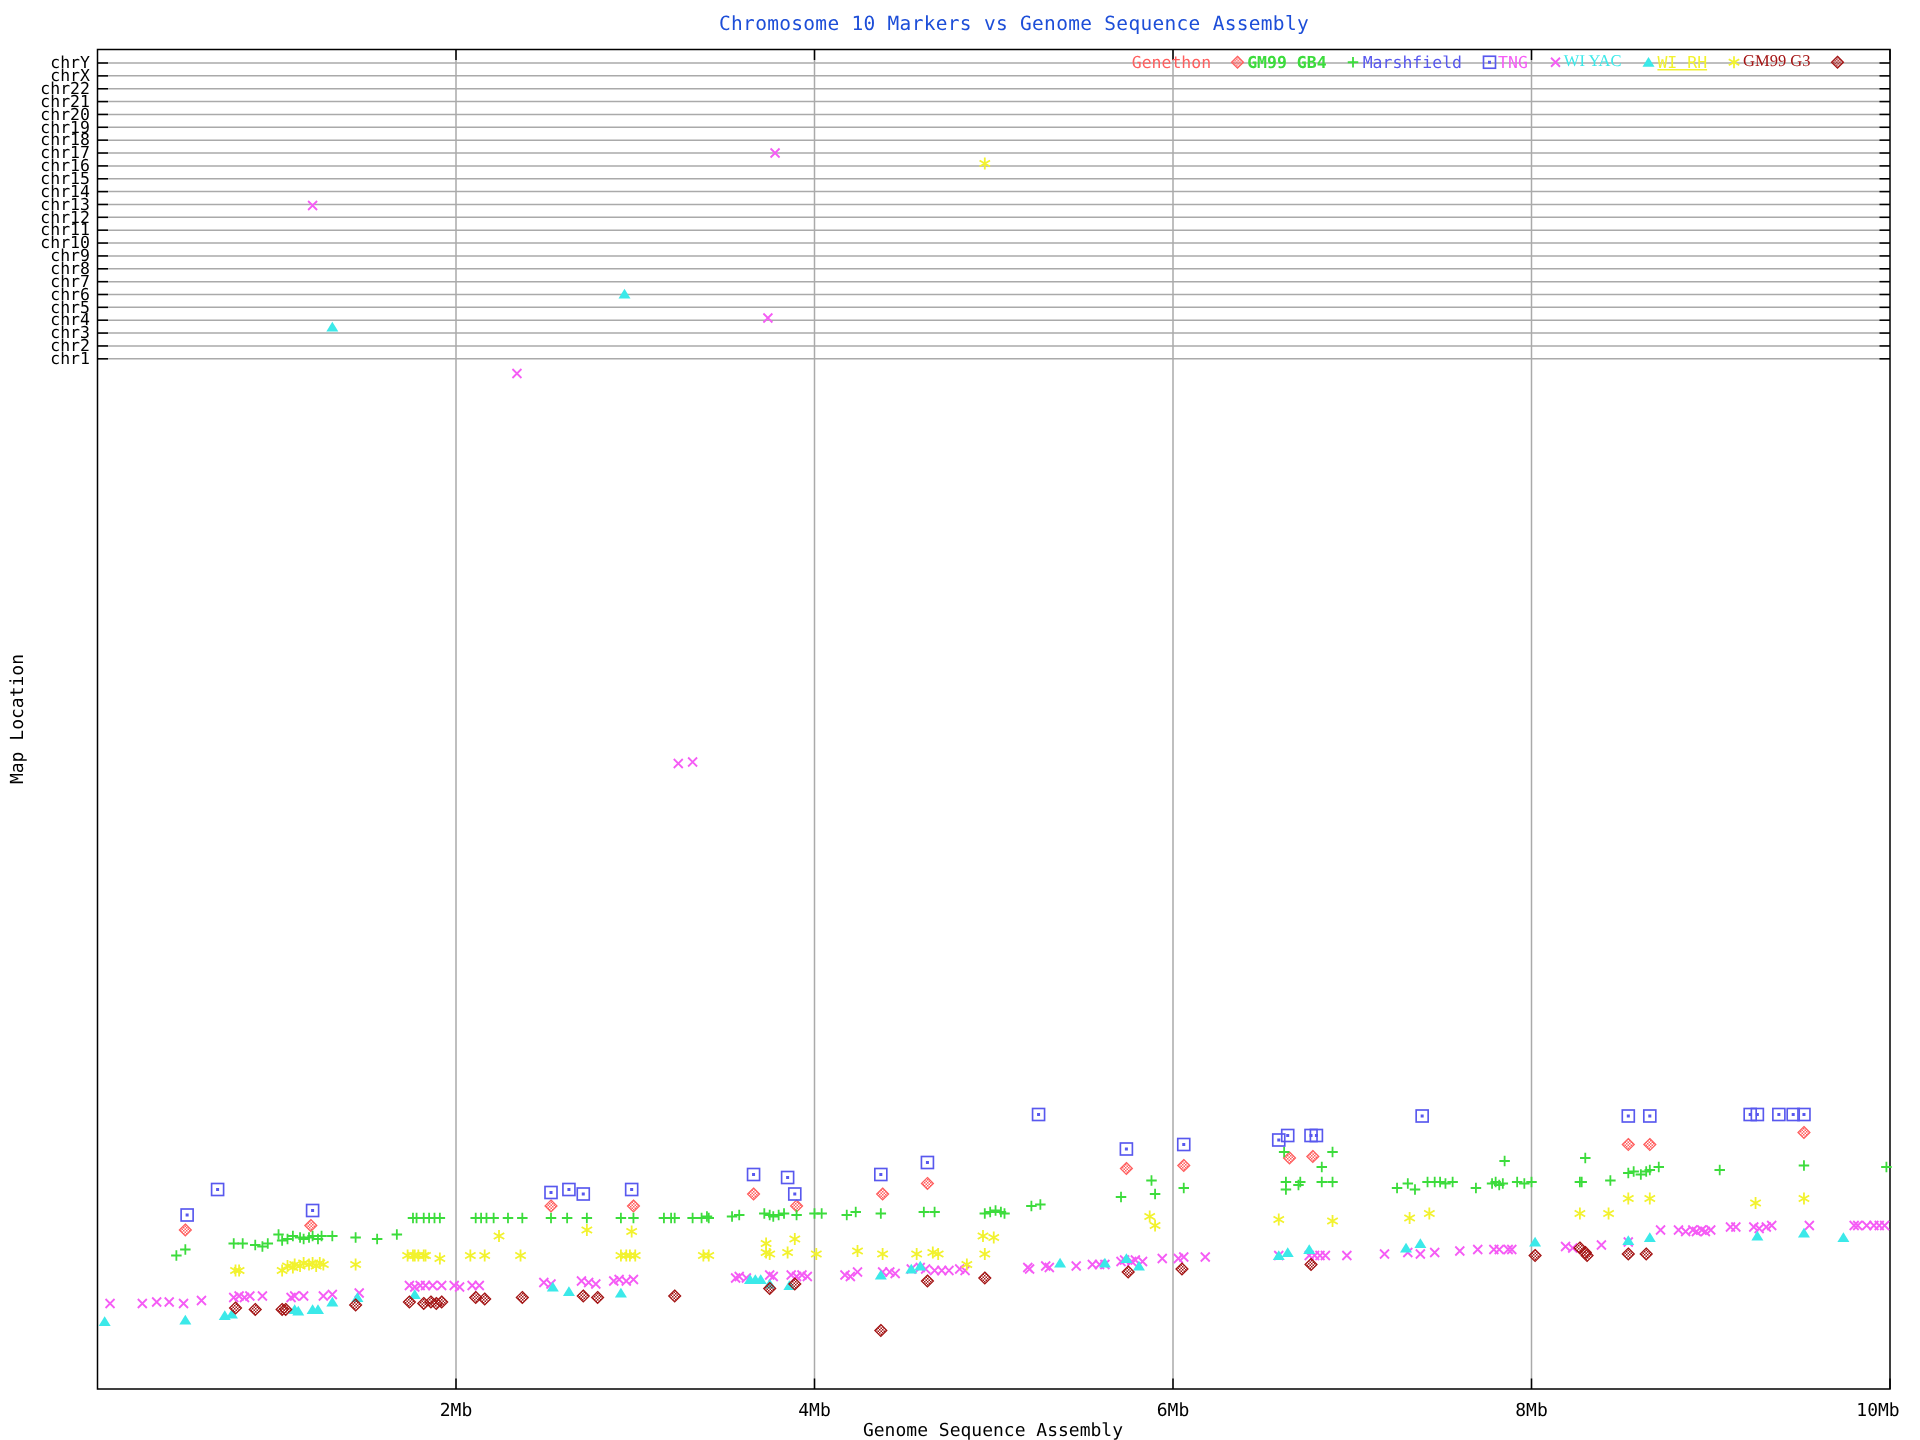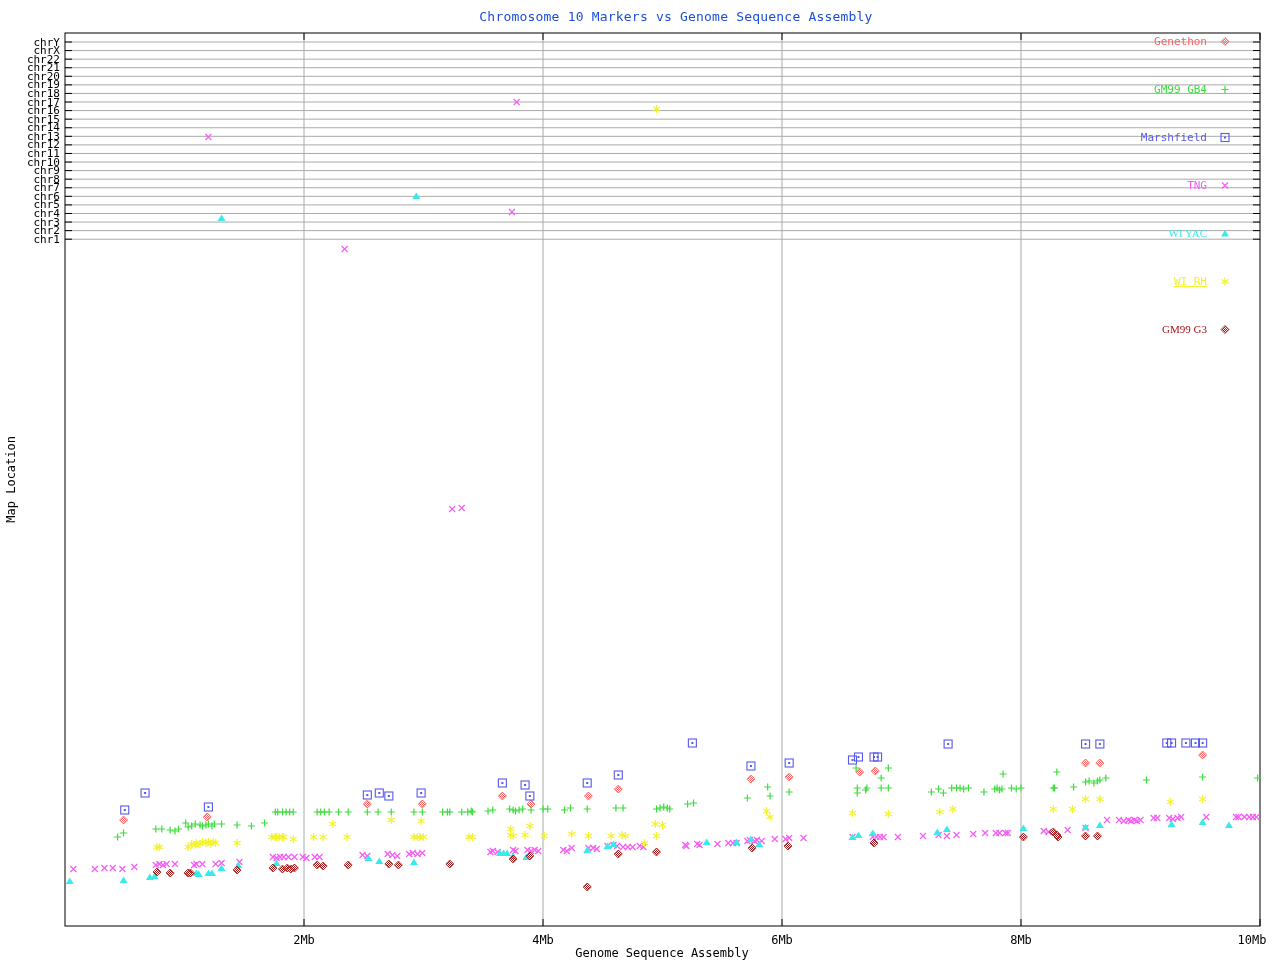--- a/index.html
+++ b/index.html
@@ -6,21 +6,21 @@
   .screen{position:relative;width:1280px;height:960px;background:#ffffff;overflow:hidden;
           font-family:"DejaVu Sans Mono","Liberation Mono",monospace;}
   .title{position:absolute;top:9px;left:0;width:1280px;text-align:center;
          font-size:13px;color:#1d4ed8;letter-spacing:0.2px;padding-left:36px;}
   .xlabel{position:absolute;top:946px;left:0;width:1324px;text-align:center;
           font-size:12px;color:#000;}
   .ylabel-wrap{position:absolute;left:0;top:33px;height:893px;width:22px;
                display:flex;align-items:center;justify-content:center;}
   .ylabel{writing-mode:vertical-rl;transform:rotate(180deg);font-size:12px;color:#000;}
   #plot{position:absolute;left:0;top:0;}
-  .legend{position:absolute;top:36px;right:49px;display:flex;flex-direction:column;gap:37px;}
+  .legend{position:absolute;top:36px;right:49px;display:flex;flex-direction:row;}
   .lrow{display:flex;align-items:center;justify-content:flex-end;height:11px;gap:12px;}
   .ltext{font-size:11px;line-height:11px;white-space:pre;}
   .lmark{flex:0 0 auto;}
 </style>
 </head>
 <body>
 
 <div class="screen">
   <div class="title">Chromosome 10 Markers vs Genome Sequence Assembly</div>
   <div class="ylabel-wrap">
@@ -601,34 +601,34 @@
       </g>
     </svg>
   <div class="legend" id="legend">
       <div class="lrow">
         <span class="ltext" style="color: rgb(255, 95, 95);">Genethon</span>
         <svg width="12" height="11" class="lmark">
           <path d="M6 1.5L10 5.5L6 9.5L2 5.5Z" fill="url(#chk0)" stroke="#ff5f5f" stroke-width="0.8"></path>
         </svg>
       </div>
       <div class="lrow">
-        <span class="ltext" style="color: rgb(60, 220, 60);">GM99 GB4</span>
+        <span class="ltext" style="color: rgb(60, 220, 60); font-weight: bold;">GM99 GB4</span>
         <svg width="12" height="11" class="lmark">
           <path d="M2.5 5.5H9.5M6 2V9" stroke="#3cdc3c" stroke-width="1.2" fill="none"></path>
         </svg>
       </div>
       <div class="lrow">
         <span class="ltext" style="color: rgb(88, 88, 238);">Marshfield</span>
         <svg width="12" height="11" class="lmark">
           <rect x="2" y="1.5" width="8" height="8" fill="none" stroke="#5858ee" stroke-width="1.1"></rect>
           <rect x="5" y="4.5" width="2" height="2" fill="#5858ee"></rect>
         </svg>
       </div>
       <div class="lrow">
-        <span class="ltext" style="color: rgb(245, 92, 245); margin-left: 10px;">TNG</span>
+        <span class="ltext" style="color: rgb(245, 92, 245);">TNG</span>
         <svg width="12" height="11" class="lmark">
           <path d="M3 2.5L9 8.5M3 8.5L9 2.5" stroke="#f55cf5" stroke-width="1.2" fill="none"></path>
         </svg>
       </div>
       <div class="lrow">
         <span class="ltext" style="color: rgb(59, 233, 233); font-family: Liberation Serif, serif;">WI YAC</span>
         <svg width="12" height="11" class="lmark">
           <path d="M6 2L10 8.5L2 8.5Z" fill="#3be9e9"></path>
         </svg>
       </div>

